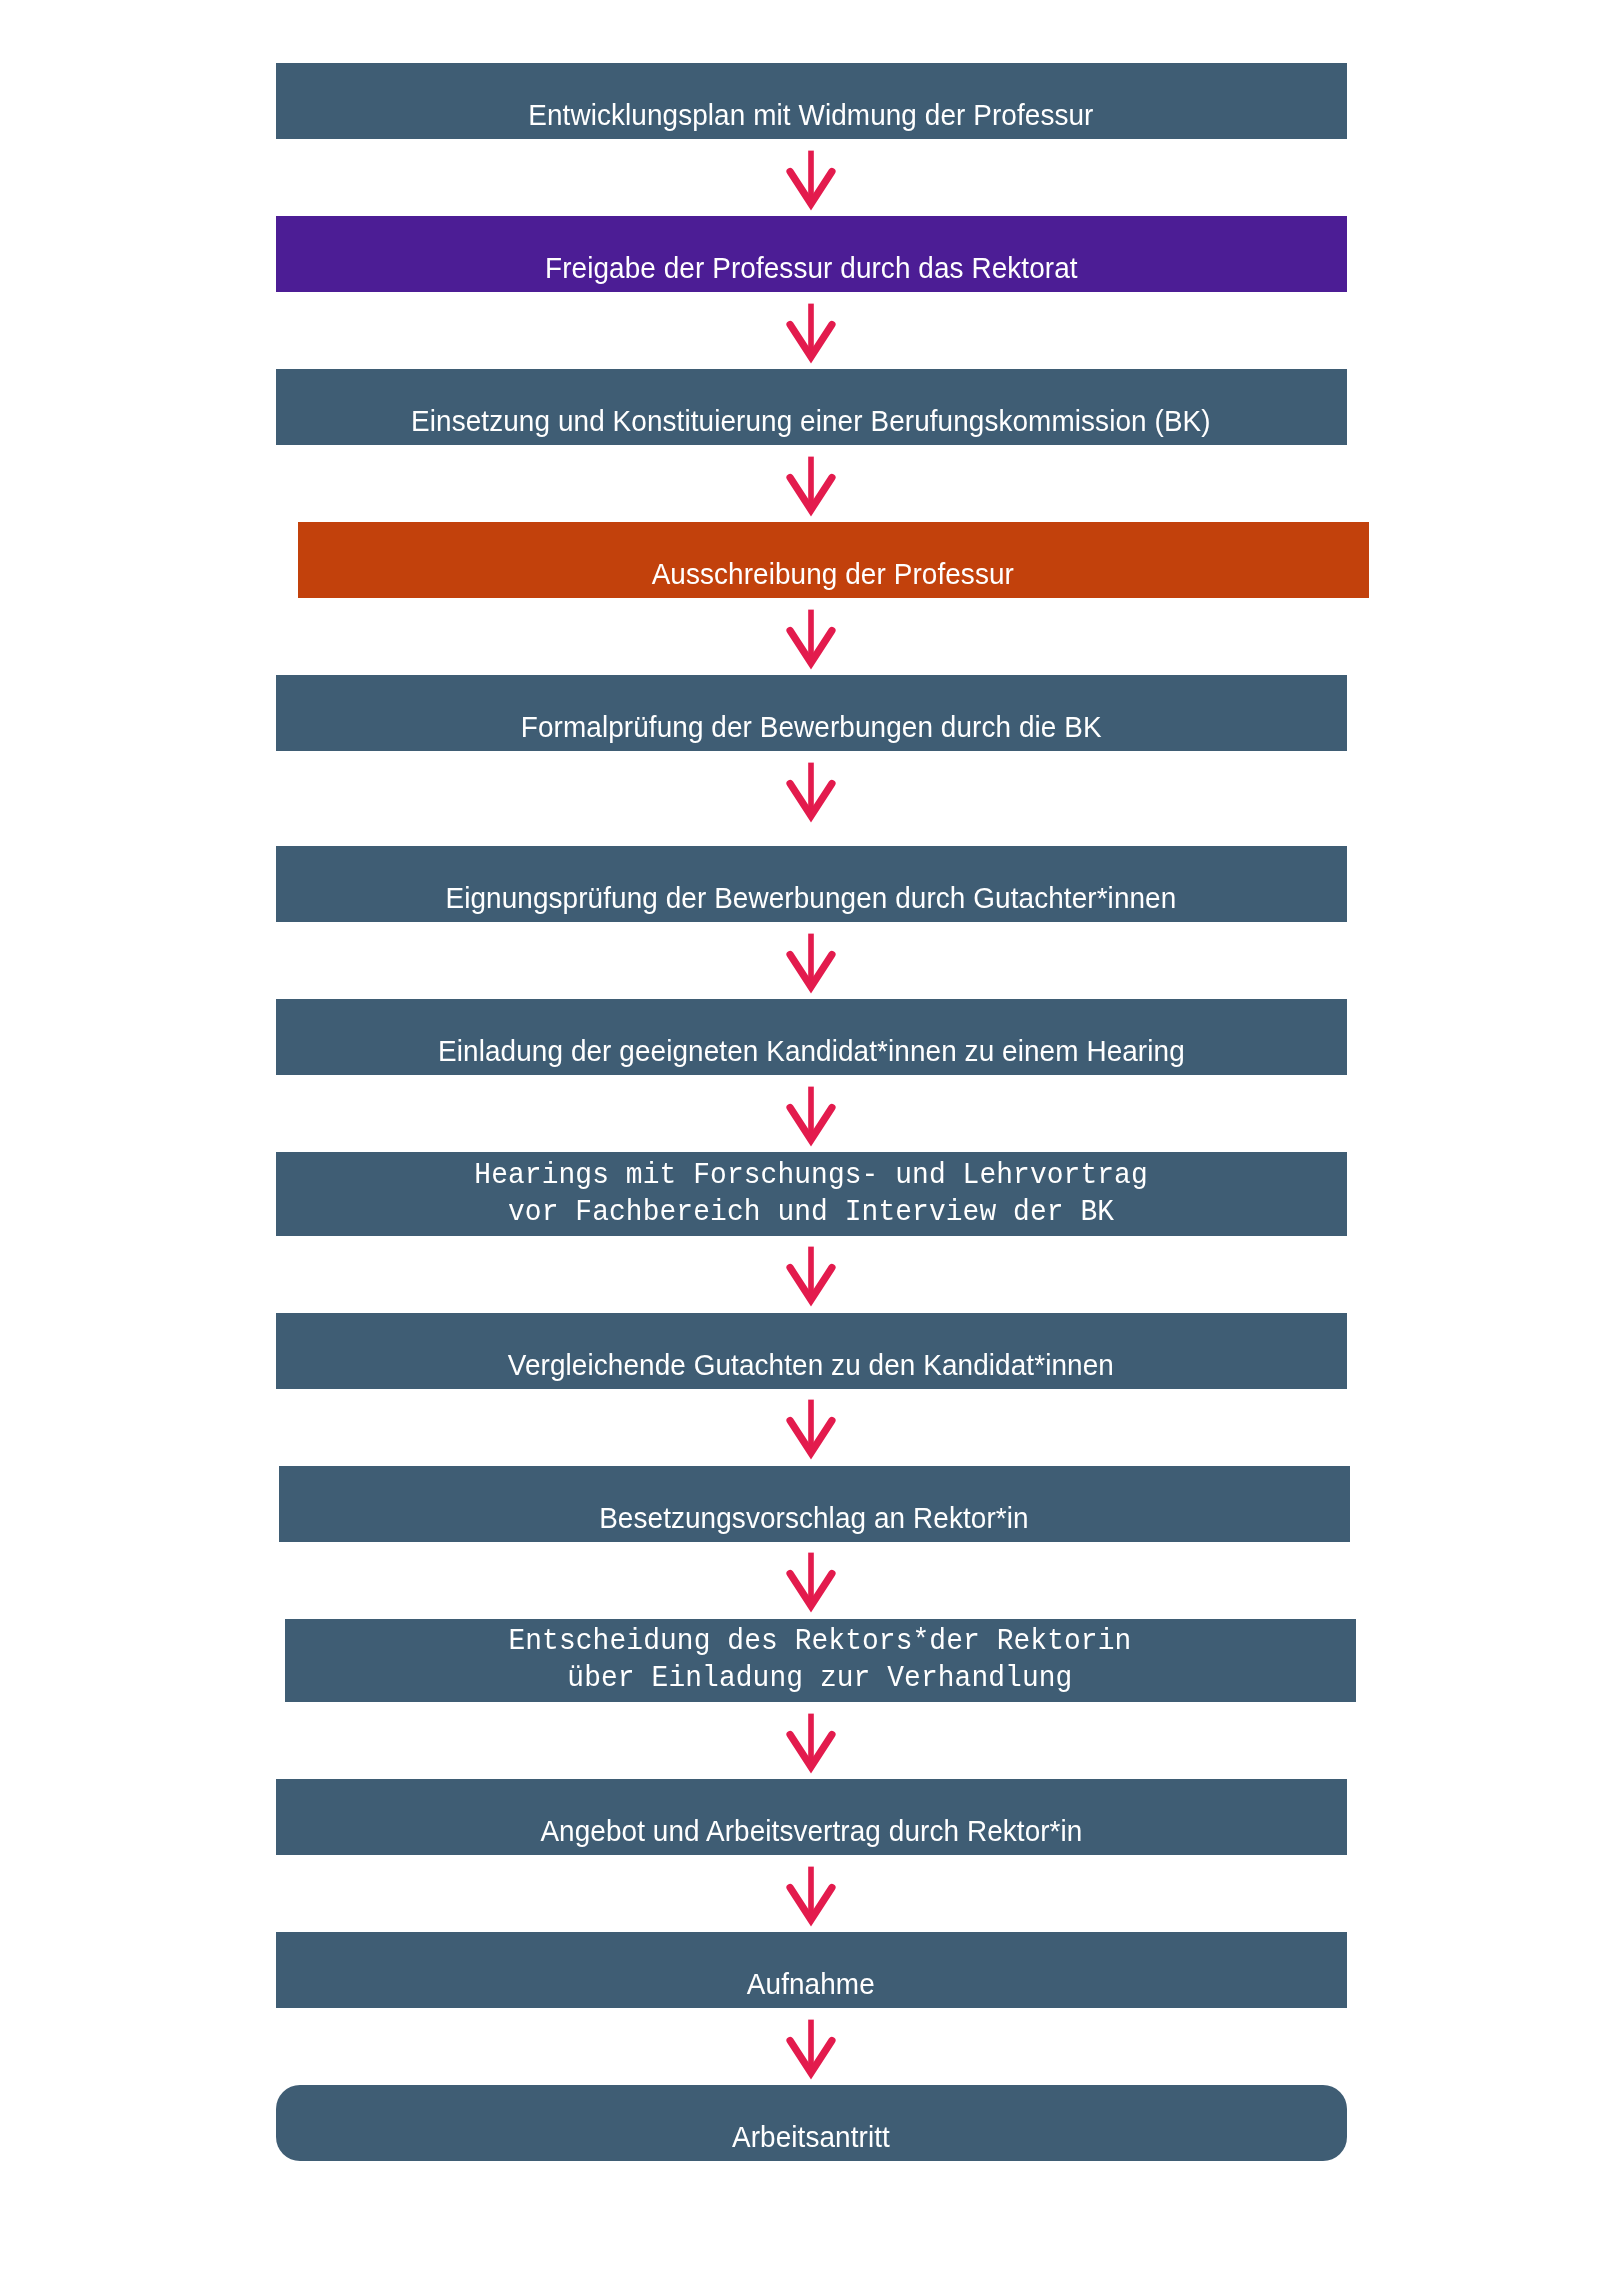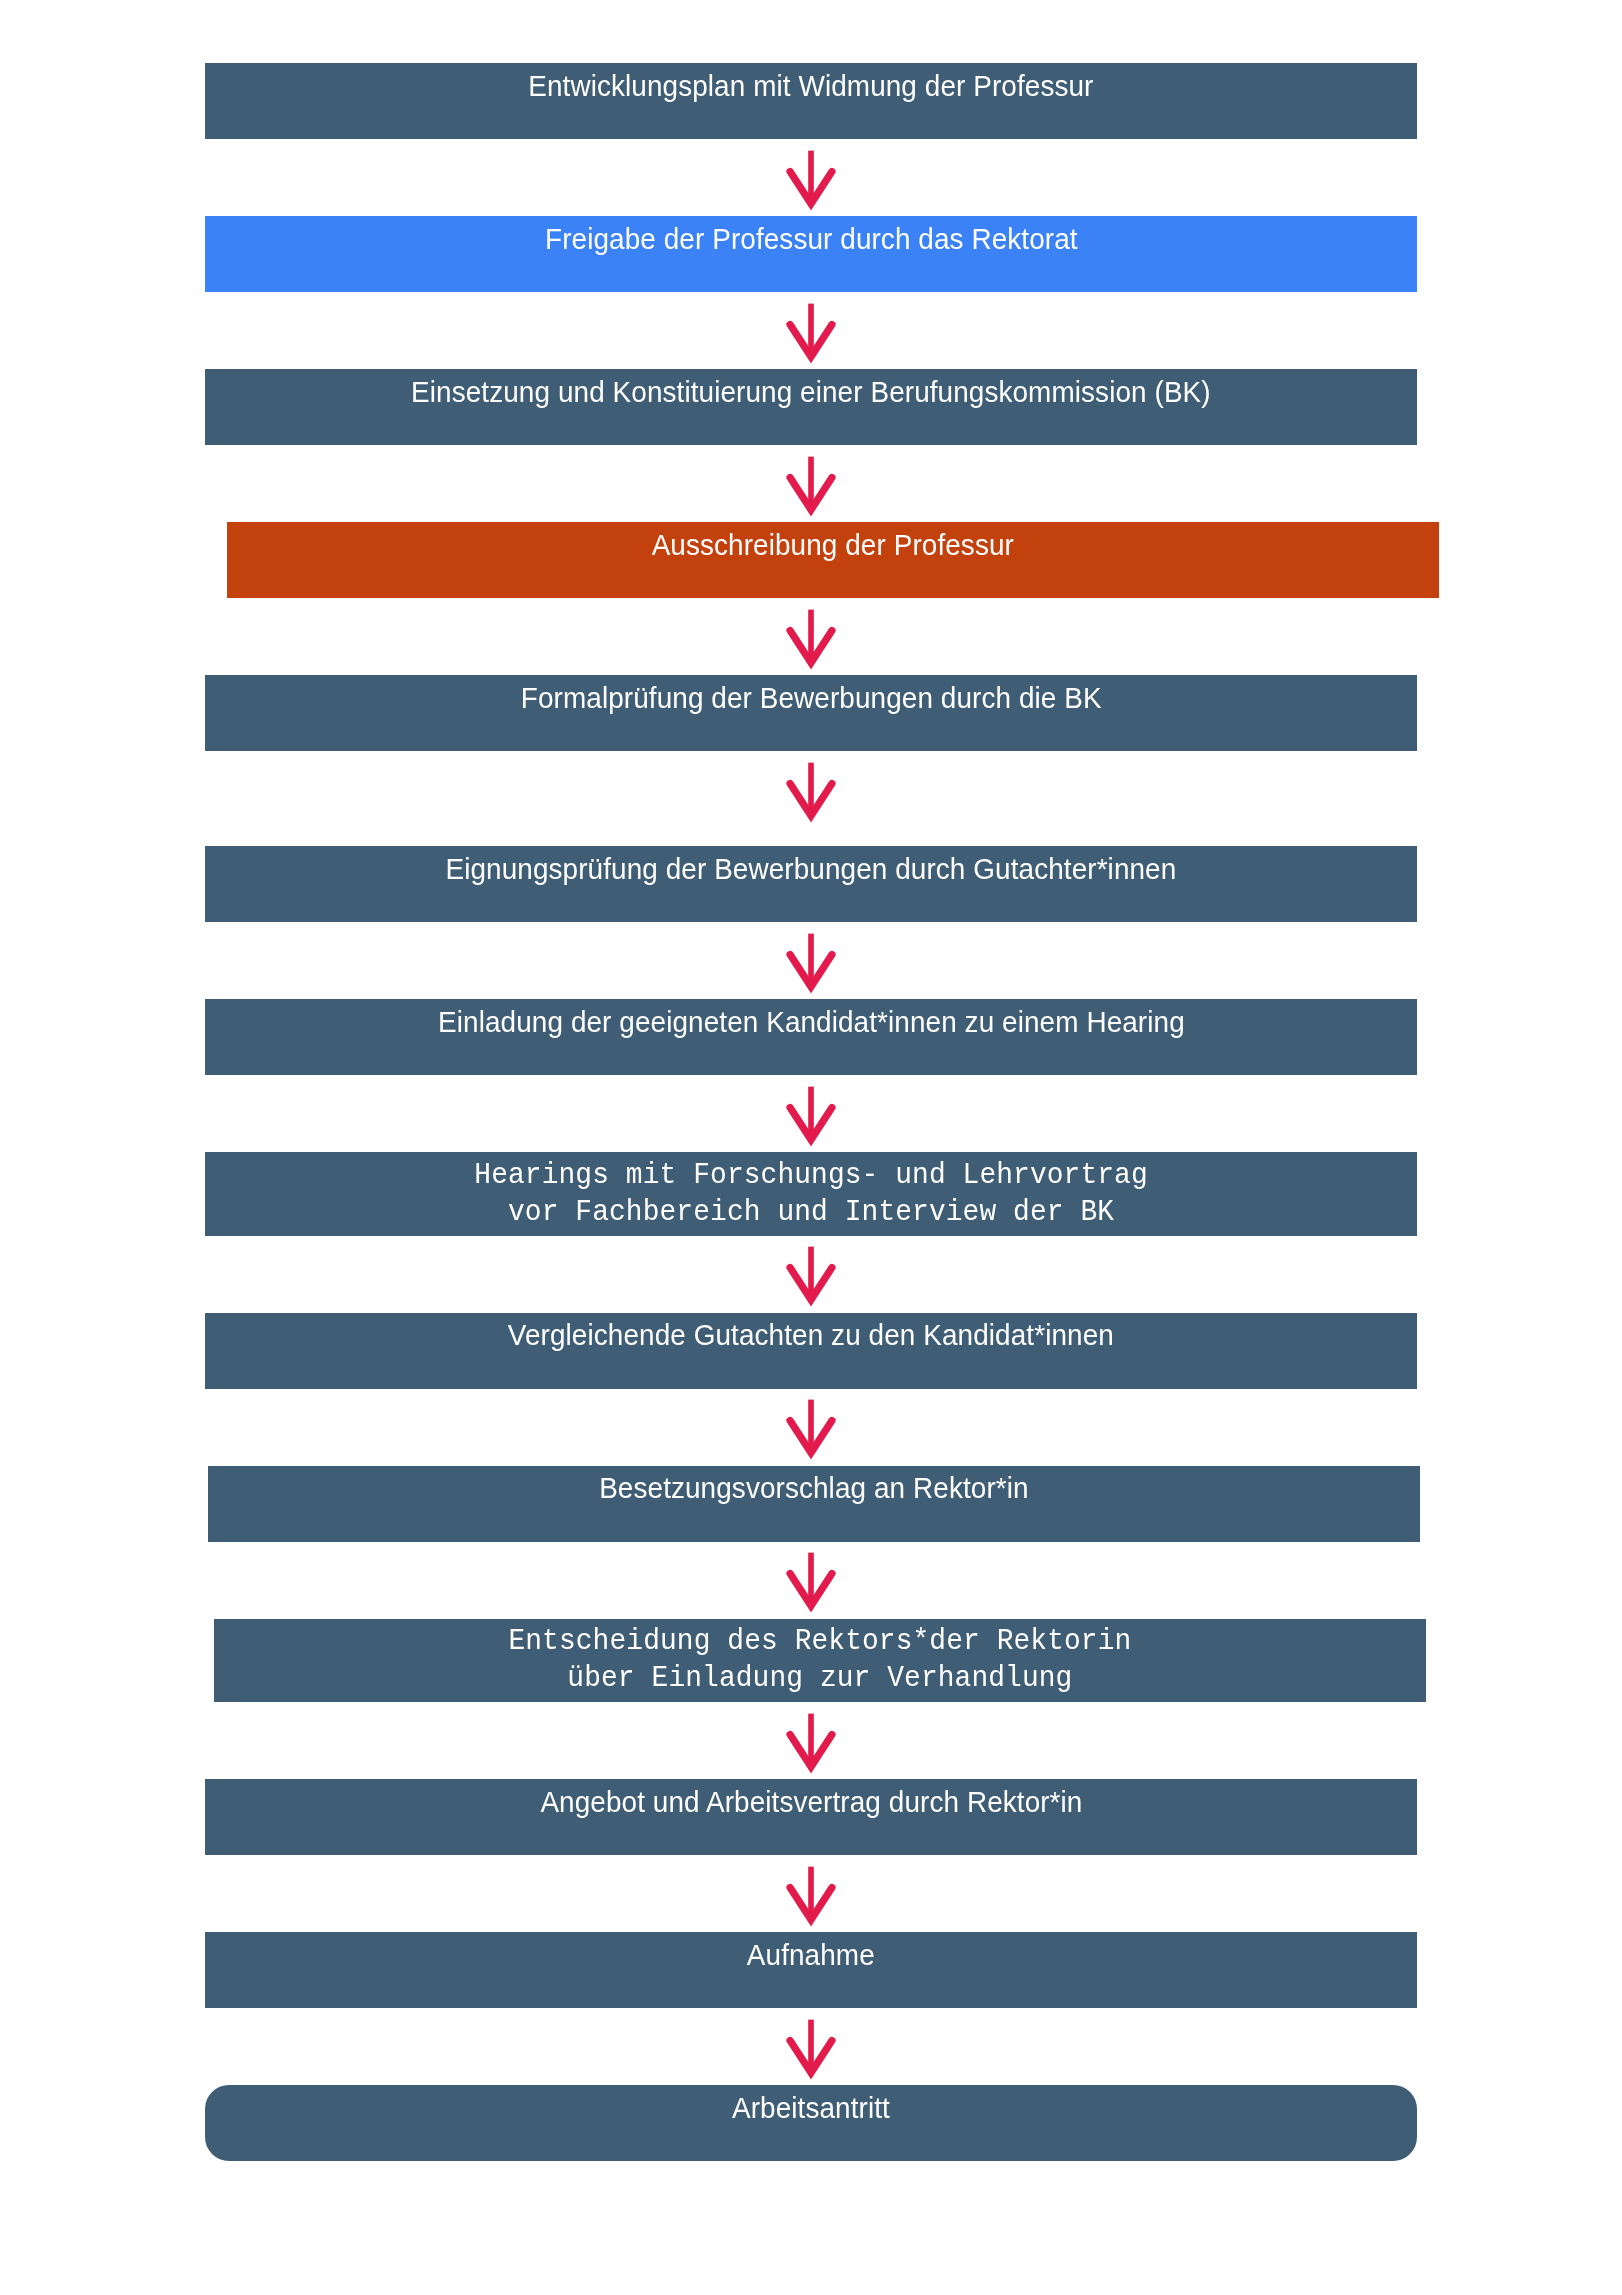--- a/index.html
+++ b/index.html
@@ -22,26 +22,26 @@
     position: absolute;
     left: 0;
     top: 63px;
     width: 1622px;
     display: flex;
     flex-direction: column;
     align-items: center;
   }
   .step-box {
     box-sizing: border-box;
-    width: 1212px;
+    width: 1071px;
     min-height: 76px;
     background: #3f5d74;
     color: #ffffff;
     display: flex;
-    align-items: flex-start;
+    align-items: flex-end;
     justify-content: center;
     text-align: center;
     padding: 4.9px 19.5px;
     letter-spacing: 0.1px;
   }
   .step-label {
     font-size: 30px;
     line-height: 1.23;
     font-weight: 400;
     color: #ffffff;
@@ -74,21 +74,21 @@
   <div id="flow">
       <div class="step-box" style="background: rgb(63, 93, 116);">
         <span class="step-label" style="color: rgb(255, 255, 255);">Entwicklungsplan mit Widmung der Professur</span>
       </div>
       <div class="arrow-wrap">
         <svg width="52" height="58" viewBox="0 0 64 72" aria-hidden="true">
           <path d="M32 2 L32 66" stroke="#e31b4d" stroke-width="7" stroke-linecap="butt" fill="none"></path>
           <path d="M6 28 L32 68 L58 28" stroke="#e31b4d" stroke-width="9" stroke-linecap="round" stroke-linejoin="miter" fill="none"></path>
         </svg>
       </div>
-      <div class="step-box" style="background: #3b82f6;">
+      <div class="step-box" style="background: #4c1d95;">
         <span class="step-label" style="color: rgb(255, 255, 255);">Freigabe der Professur durch das Rektorat</span>
       </div>
       <div class="arrow-wrap">
         <svg width="52" height="58" viewBox="0 0 64 72" aria-hidden="true">
           <path d="M32 2 L32 66" stroke="#e31b4d" stroke-width="7" stroke-linecap="butt" fill="none"></path>
           <path d="M6 28 L32 68 L58 28" stroke="#e31b4d" stroke-width="9" stroke-linecap="round" stroke-linejoin="miter" fill="none"></path>
         </svg>
       </div>
       <div class="step-box" style="background: rgb(63, 93, 116);">
         <span class="step-label" style="color: rgb(255, 255, 255);">Einsetzung und Konstituierung einer Berufungskommission (BK)</span>

